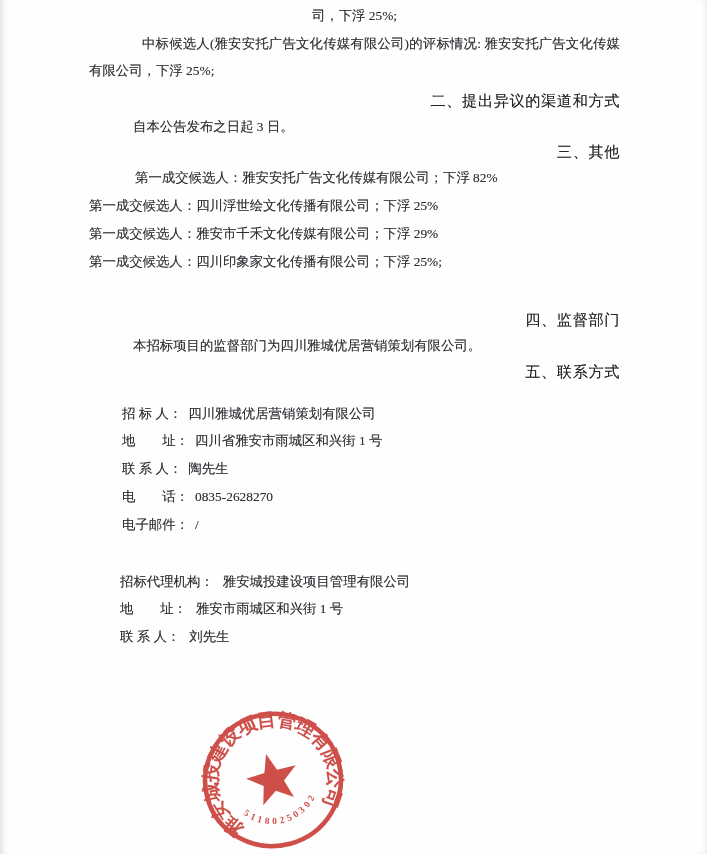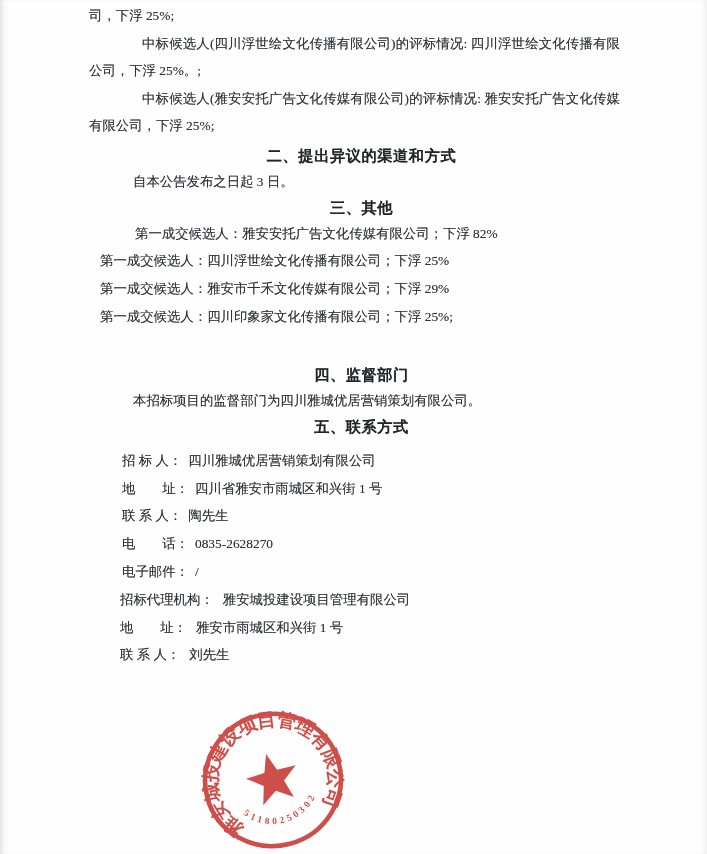--- a/index.html
+++ b/index.html
@@ -16,46 +16,46 @@
   .content{
     position:absolute;
     left:89px;top:2px;
     width:531px;
     font-size:13.4px;
     line-height:27.6px;
     text-align:justify;
     text-shadow:0 0 .4px rgba(40,40,48,.45);
   }
   .content p{margin:0;}
-  .cont-line{text-align:left;}
+  .cont-line{text-align:center;}
   .para-indent{text-indent:53px;}
   .para-indent2{text-indent:44px;}
   h2{
     margin:0 0 0 14px;
     font-size:15.2px;
     line-height:24px;
-    font-weight:bold;
+    font-weight:normal;
     color:#222428;
-    text-align:center;
+    text-align:right;
     letter-spacing:.6px;
   }
   .h2-2{margin-top:4px;}
   .h2-3{margin-top:0;}
   .h2-4{margin-top:32px;}
-  .bullets p{margin-left:11px;text-align:left;line-height:27.9px;}
+  .bullets p{text-align:left;line-height:27.9px;}
   .bullets p.first{margin-left:0;text-indent:46px;}
-  .contact{margin-top:8px;}
+  .contact{margin-top:16px;}
   .contact .row, .agency .row{
     display:block;
     margin-left:33px;
     line-height:27.8px;
     text-align:left;
     white-space:nowrap;
   }
-  .agency{}
+  .agency{margin-top:29px;}
   .agency .row{margin-left:31px;}
   .row .lbl{display:inline-block;}
   .row .val{margin-left:6px;}
   .agency .row .val{margin-left:9px;}
   .seal{
     position:absolute;
     left:198px;top:706px;
     width:150px;height:148px;
     mix-blend-mode:multiply;
     opacity:.87;
@@ -68,21 +68,20 @@
   .ring-text{font-size:19px;}
   .code-text{font-size:9.5px;letter-spacing:3.2px;}
 </style>
 </head>
 <body>
 
 <div class="page">
   <div class="content">
 
     <p class="cont-line">司，下浮 25%;</p>
-    <p class="para-indent">中标候选人(四川浮世绘文化传播有限公司)的评标情况: 四川浮世绘文化传播有限公司，下浮 25%。;</p>
     <p class="para-indent">中标候选人(雅安安托广告文化传媒有限公司)的评标情况: 雅安安托广告文化传媒有限公司，下浮 25%;</p>
 
     <h2 class="h2-2">二、提出异议的渠道和方式</h2>
     <p class="para-indent2">自本公告发布之日起 3 日。</p>
 
     <h2 class="h2-3">三、其他</h2>
     <div class="bullets">
       <p class="first">第一成交候选人：雅安安托广告文化传媒有限公司；下浮 82%</p>
       <p>第一成交候选人：四川浮世绘文化传播有限公司；下浮 25%</p>
       <p>第一成交候选人：雅安市千禾文化传媒有限公司；下浮 29%</p>

